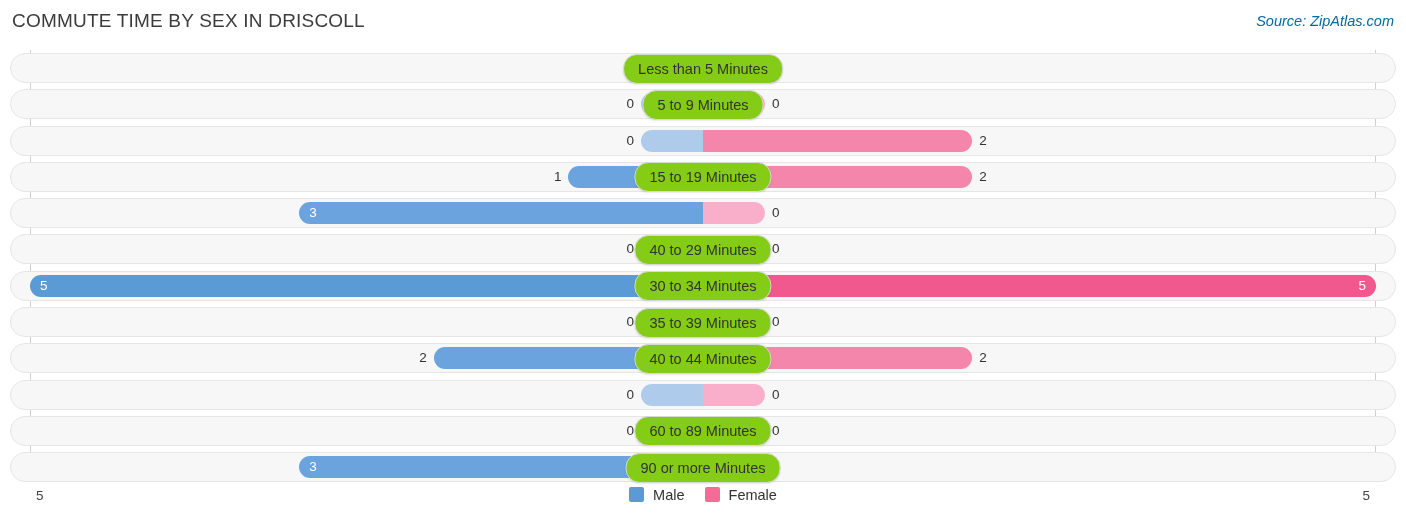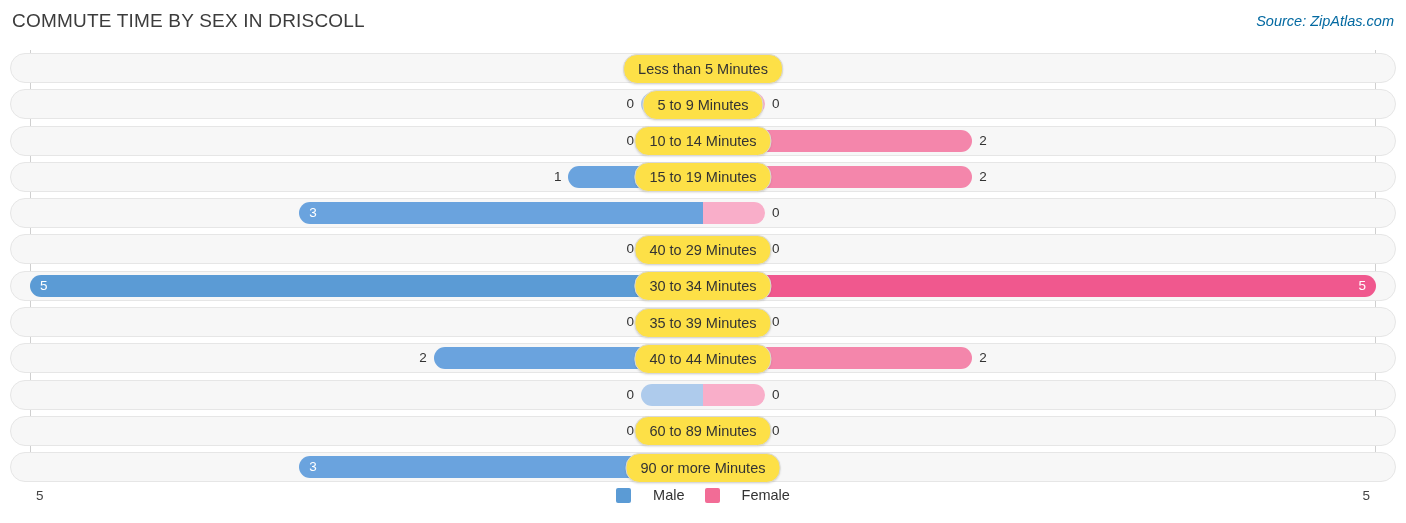--- a/index.html
+++ b/index.html
@@ -126,21 +126,21 @@
 
   
   .pill {
     position: absolute;
     left: 50%;
     top: 3.5px;
     transform: translateX(-50%);
     height: 28px;
     line-height: 28px;
     padding: 0 14px;
-    background: #fde047;
+    background: #84cc16;
     border: 1px solid #d8d8d8;
     border-radius: 14px;
     font-size: 14.5px;
     color: #333333;
     white-space: nowrap;
     box-shadow: 0 1px 2px rgba(0,0,0,0.10);
     z-index: 5;
   }
 
   
@@ -165,22 +165,22 @@
     left: 0;
     right: 0;
     top: 1px;
     display: flex;
     justify-content: center;
     align-items: center;
     gap: 20px;
   }
   .legend-item {
     display: flex;
-    align-items: flex-end;
-    gap: 22px;
+    align-items: flex-start;
+    gap: 9px;
   }
   .legend-swatch {
     width: 15px;
     height: 15px;
     border-radius: 2px;
     display: inline-block;
   }
   .legend-label {
     font-size: 14.5px;
     color: #333333;
@@ -219,21 +219,20 @@
           <div class="pill">5 to 9 Minutes</div>
         </div>
         <div class="row">
           <div class="track"></div>
           <div class="bar male" style="width: 62px; background: rgb(174, 203, 236);">
             <span class="val male-out">0</span>
           </div>
           <div class="bar female" style="width: 269.2px; background: rgb(244, 134, 171);">
             <span class="val female-out">2</span>
           </div>
-          <div class="pill">10 to 14 Minutes</div>
         </div>
         <div class="row">
           <div class="track"></div>
           <div class="bar male" style="width: 134.6px; background: rgb(106, 163, 222);">
             <span class="val male-out">1</span>
           </div>
           <div class="bar female" style="width: 269.2px; background: rgb(244, 134, 171);">
             <span class="val female-out">2</span>
           </div>
           <div class="pill">15 to 19 Minutes</div>

